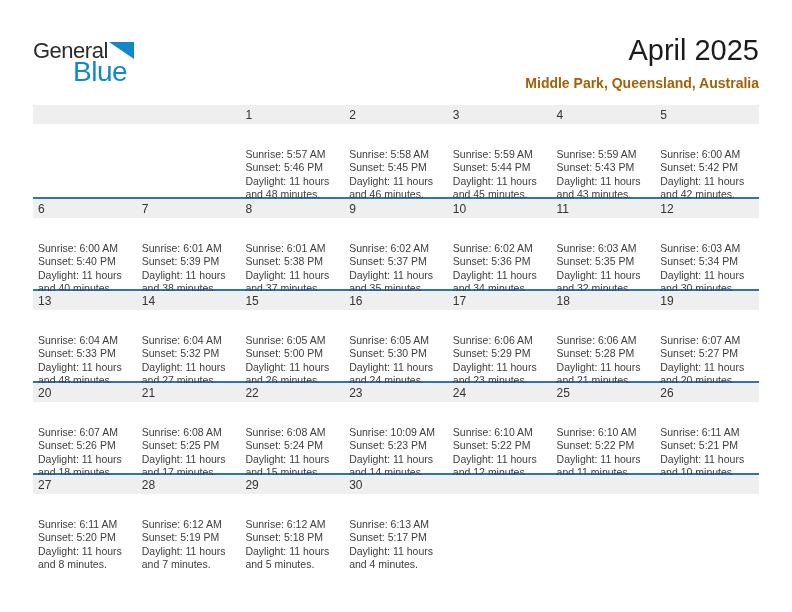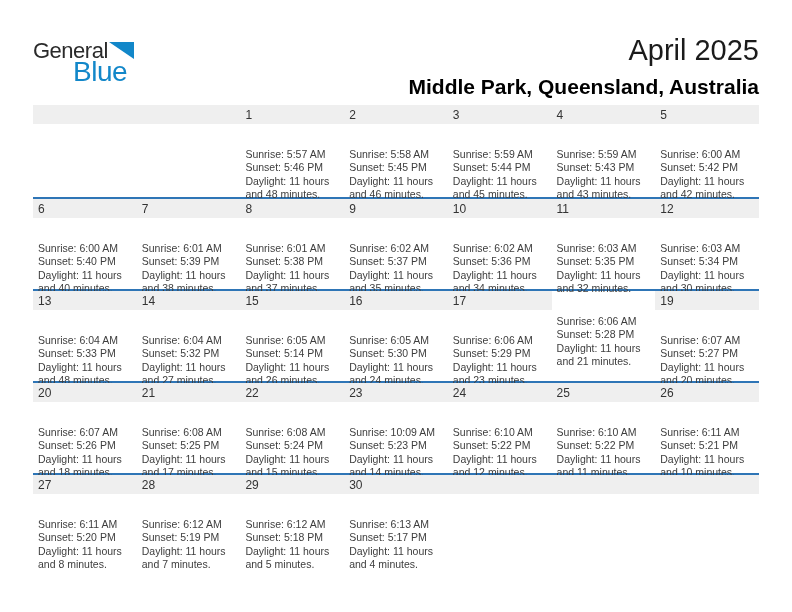--- a/index.html
+++ b/index.html
@@ -8,21 +8,21 @@
 
   
   .logo{position:absolute;left:33px;top:40px;line-height:1;}
   .logo-row1{display:flex;align-items:flex-start;}
   .logo-word1{font-size:22px;letter-spacing:-0.5px;color:#2a2a2a;}
   .logo-tri{margin-left:1px;margin-top:2px;}
   .logo-word2{font-size:28px;letter-spacing:-0.5px;color:#1287c9;margin-left:40px;margin-top:-4px;}
 
   .titles{position:absolute;right:33px;top:34px;text-align:right;margin-left:24px;}
   .title{font-size:29px;color:#1b1b1b;}
-  .subtitle{font-size:21px;font-weight:bold;color:#000000;margin-top:8px;}
+  .subtitle{font-size:14px;font-weight:bold;color:#a16207;margin-top:8px;}
 
   
   .calendar{position:absolute;left:33px;top:105px;width:726px;}
   .weekday-row{display:grid;grid-template-columns:repeat(7,1fr);background:#2e75b6;height:21px;align-items:center;}
   .weekday-cell{color:#ffffff;font-size:11.5px;padding-left:5px;white-space:nowrap;overflow:hidden;}
 
   .week-row{display:grid;grid-template-columns:repeat(7,1fr);height:92px;box-sizing:border-box;border-top:2px solid #2e75b6;}
   .week-row.first{border-top:none;}
   .day-cell{min-width:0;}
   .day-num{height:19px;background:#efefef;font-size:12px;color:#333333;padding-left:5px;display:flex;align-items:center;}
@@ -186,21 +186,21 @@
               <div>Sunrise: 6:04 AM</div>
               <div>Sunset: 5:32 PM</div>
               <div>Daylight: 11 hours</div>
               <div>and 27 minutes.</div>
             </div>
           </div>
           <div class="day-cell">
             <div class="day-num">15</div>
             <div class="day-details">
               <div>Sunrise: 6:05 AM</div>
-              <div>Sunset: 5:14 PM</div>
+              <div>Sunset: 5:00 PM</div>
               <div>Daylight: 11 hours</div>
               <div>and 26 minutes.</div>
             </div>
           </div>
           <div class="day-cell">
             <div class="day-num">16</div>
             <div class="day-details">
               <div>Sunrise: 6:05 AM</div>
               <div>Sunset: 5:30 PM</div>
               <div>Daylight: 11 hours</div>
@@ -210,20 +210,21 @@
           <div class="day-cell">
             <div class="day-num">17</div>
             <div class="day-details">
               <div>Sunrise: 6:06 AM</div>
               <div>Sunset: 5:29 PM</div>
               <div>Daylight: 11 hours</div>
               <div>and 23 minutes.</div>
             </div>
           </div>
           <div class="day-cell">
+            <div class="day-num">18</div>
             <div class="day-details">
               <div>Sunrise: 6:06 AM</div>
               <div>Sunset: 5:28 PM</div>
               <div>Daylight: 11 hours</div>
               <div>and 21 minutes.</div>
             </div>
           </div>
           <div class="day-cell">
             <div class="day-num">19</div>
             <div class="day-details">

